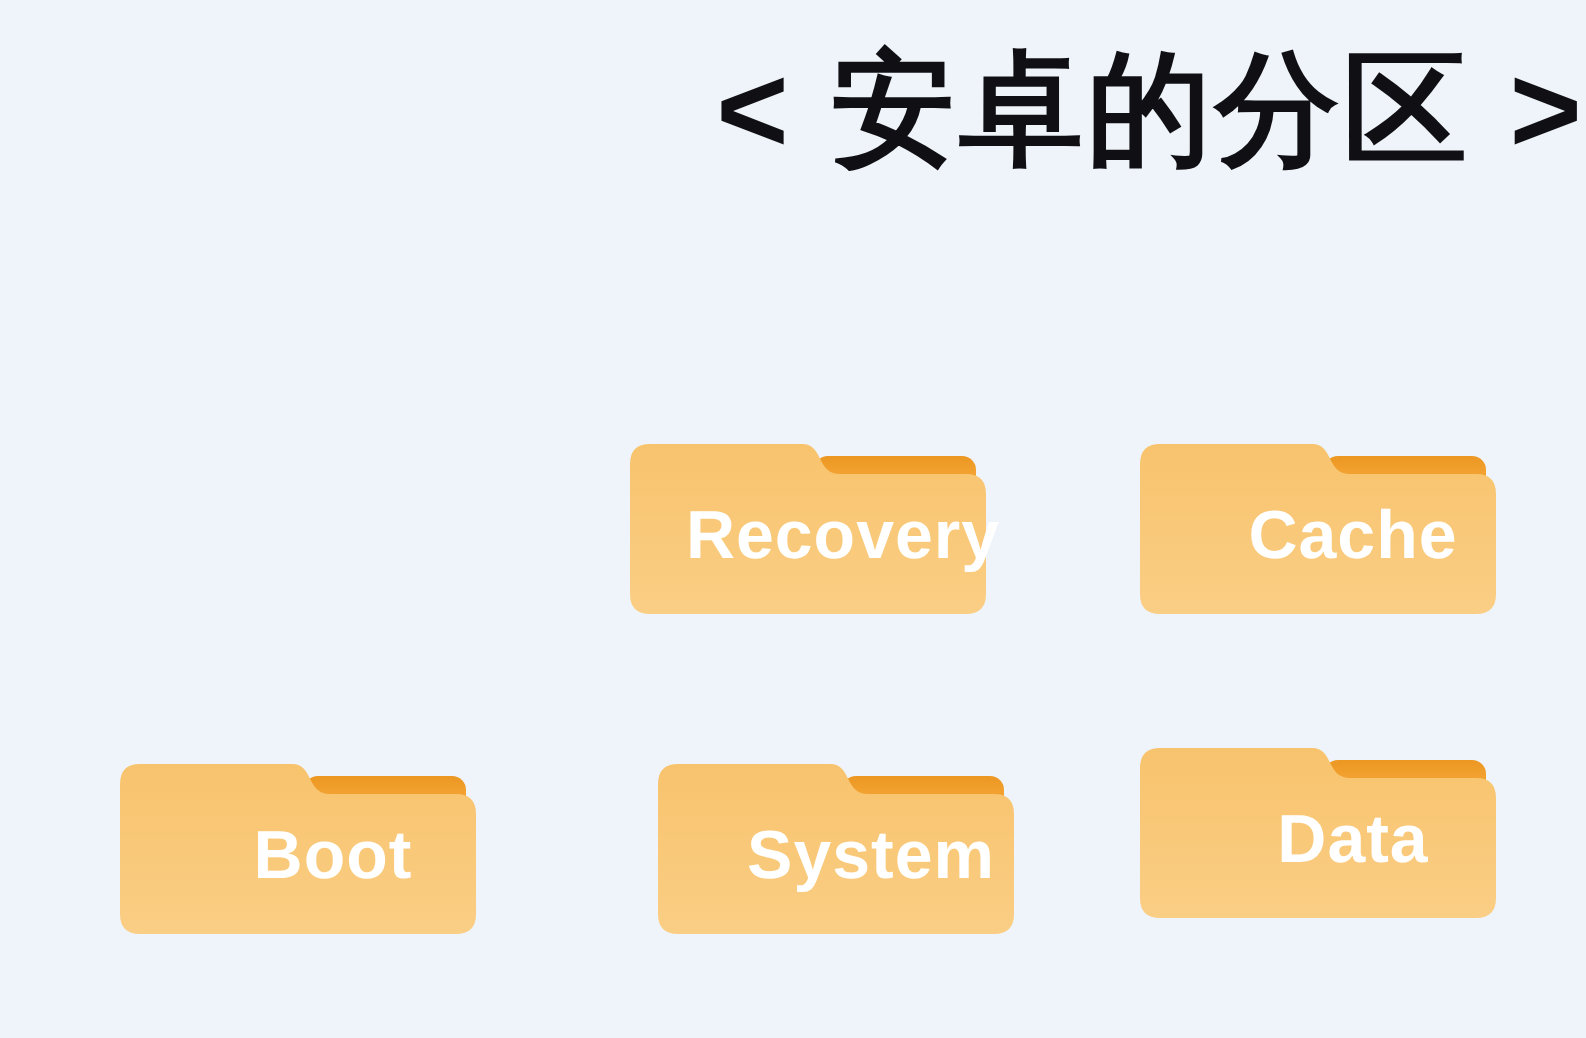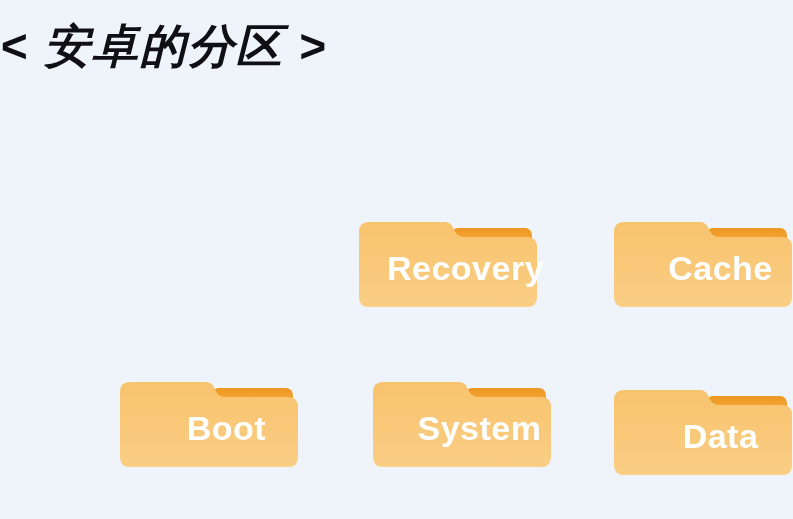--- a/index.html
+++ b/index.html
@@ -12,34 +12,32 @@
     width: 793px;
     height: 519px;
     background: #EFF4FA;
     overflow: hidden;
   }
   .title {
     position: absolute;
     top: 20px;
     left: 0;
     width: 100%;
-    text-align: left;
-    font-size: 46px;
+    text-align: right;
+    font-size: 62px;
     line-height: 1.15;
     font-weight: 800;
     letter-spacing: 2px;
     color: #101014;
     white-space: nowrap;
-    font-style: italic;
   }
   .folder {
     position: absolute;
     width: 213px;
     height: 85px;
-    margin-left: 44px;
   }
   .folder-icon {
     position: absolute;
     top: 0;
     left: 0;
     display: block;
   }
   .folder-label {
     position: absolute;
     top: 0;
@@ -52,23 +50,23 @@
     padding-top: 7px;
     font-size: 34px;
     font-weight: 700;
     color: #FFFFFF;
     letter-spacing: 0.5px;
     user-select: none;
   }
   
   .pos-recovery { left: 315px; top: 222px; }
   .pos-cache    { left: 570px; top: 222px; text-align: right; }
-  .pos-boot     { left: 76px;  top: 382px; }
+  .pos-boot     { left: 60px;  top: 382px; }
   .pos-system   { left: 329px; top: 382px; }
-  .pos-data     { left: 570px; top: 390px; text-align: right; }
+  .pos-data     { left: 570px; top: 374px; text-align: right; }
 </style>
 </head>
 <body>
 
 <div class="stage">
 
   <svg width="0" height="0" style="position:absolute" aria-hidden="true">
     <defs>
       <linearGradient id="gBody" x1="0" y1="0" x2="0" y2="1">
         <stop offset="0" stop-color="#F8C36D"></stop>

